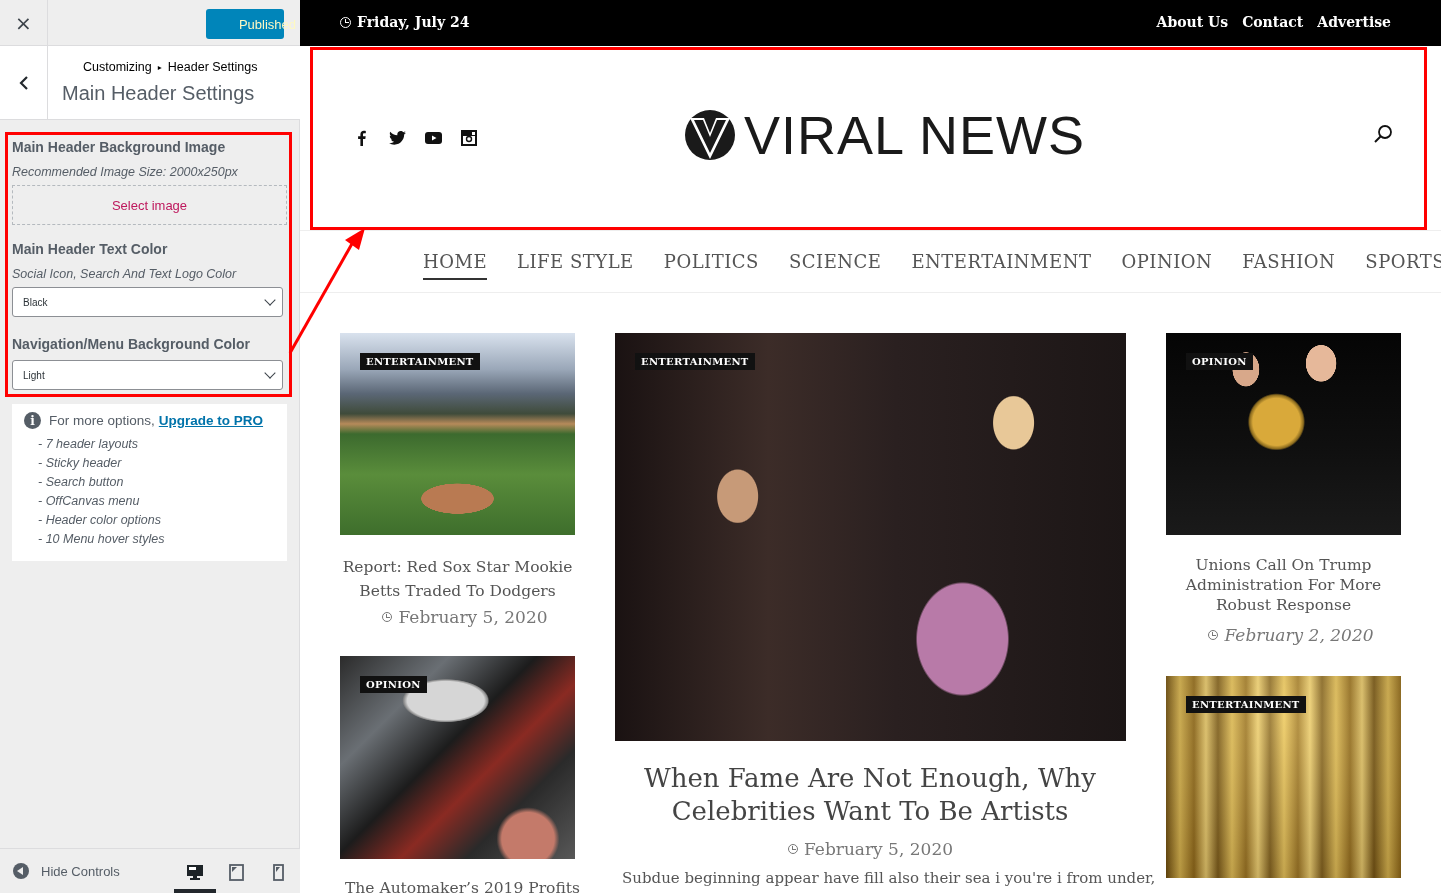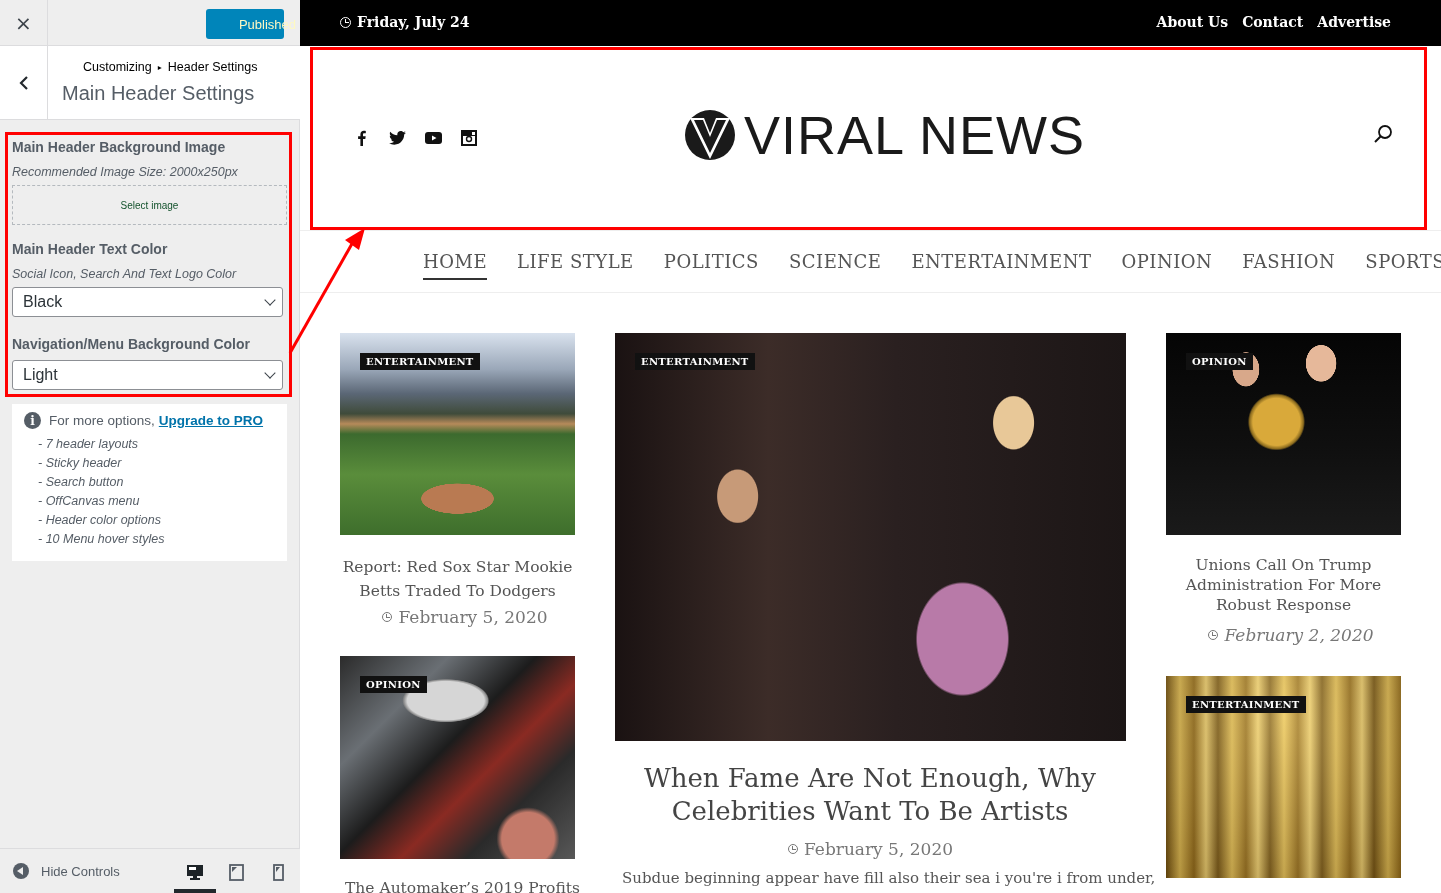--- a/index.html
+++ b/index.html
@@ -13,22 +13,22 @@
     .sb-publish { position: absolute; left: 206px; top: 9px; width: 78px; height: 30px; background: #0085ba; color: #fef9c3; border-radius: 3px; font-size: 13px; font-family: "Liberation Sans", sans-serif; display: flex; align-items: center; justify-content: center; border: none; padding-left: 45px; }
     .sb-head { position: absolute; left: 0; top: 46px; width: 300px; height: 74px; background: #fff; border-bottom: 1px solid #dcdcde; }
     .sb-back { position: absolute; left: 0; top: 0; width: 48px; height: 73px; border-right: 1px solid #dcdcde; display: flex; align-items: center; justify-content: center; font-size: 22px; color: #23282d; cursor: pointer; }
     .sb-crumb { position: absolute; left: 62px; top: 14px; font-size: 12.5px; color: #000000; font-family: "Liberation Sans", sans-serif; margin-left: 21px; }
     .sb-crumb .sep { font-size: 8px; margin: 0 6px; vertical-align: 1px; }
     .sb-title { position: absolute; left: 62px; top: 36px; font-size: 20px; color: #555d66; font-family: "Liberation Sans", sans-serif; font-weight: 300; }
 
     .sb-controls { position: absolute; left: 12px; top: 134px; width: 276px; font-family: "Liberation Sans", sans-serif; }
     .ctl-title { font-size: 14px; font-weight: bold; color: #555d66; margin-top: 5px; }
     .ctl-desc { font-size: 12.5px; font-style: italic; color: #555d66; margin-top: 10px; }
-    .sel-image { margin-top: 6px; width: 275px; height: 40px; border: 1px dashed #b4b9be; display: flex; align-items: center; justify-content: center; font-size: 10px; color: #14532d; cursor: pointer; }
-    .ctl-select { margin-top: 6px; width: 271px; height: 30px; background: #fff; border: 1px solid #8c8f94; border-radius: 3px; display: flex; align-items: center; justify-content: space-between; padding: 0 8px 0 10px; font-size: 16px; color: #2c3338; cursor: pointer; }
+    .sel-image { margin-top: 6px; width: 275px; height: 40px; border: 1px dashed #b4b9be; display: flex; align-items: center; justify-content: center; font-size: 13px; color: #be185d; cursor: pointer; }
+    .ctl-select { margin-top: 6px; width: 271px; height: 30px; background: #fff; border: 1px solid #8c8f94; border-radius: 3px; display: flex; align-items: center; justify-content: space-between; padding: 0 8px 0 10px; font-size: 10px; color: #2c3338; cursor: pointer; }
     .chev { width: 8px; height: 8px; border-right: 1.6px solid #3c434a; border-bottom: 1.6px solid #3c434a; transform: rotate(45deg); margin-top: -4px; }
 
     .pro-box { position: absolute; left: 12px; top: 404px; width: 275px; height: 157px; background: #fff; font-family: "Liberation Sans", sans-serif; }
     .pro-line { position: absolute; left: 12px; top: 8px; display: flex; align-items: center; font-size: 13.5px; color: #555d66; }
     .info-icon { width: 17px; height: 17px; border-radius: 50%; background: #555d66; color: #fff; font-size: 12px; font-weight: bold; display: flex; align-items: center; justify-content: center; margin-right: 8px; font-family: "DejaVu Serif", serif; }
     .pro-link { color: #0073aa; text-decoration: underline; font-weight: bold; margin-left: 4px; cursor: pointer; }
     .pro-list { position: absolute; left: 26px; top: 33px; list-style: none; font-size: 12.5px; font-style: italic; color: #555d66; }
     .pro-list li { height: 19px; }
 
     .sb-footer { position: absolute; left: 0; top: 848px; width: 300px; height: 45px; border-top: 1px solid #dcdcde; background: #eeeeee; font-family: "Liberation Sans", sans-serif; }

